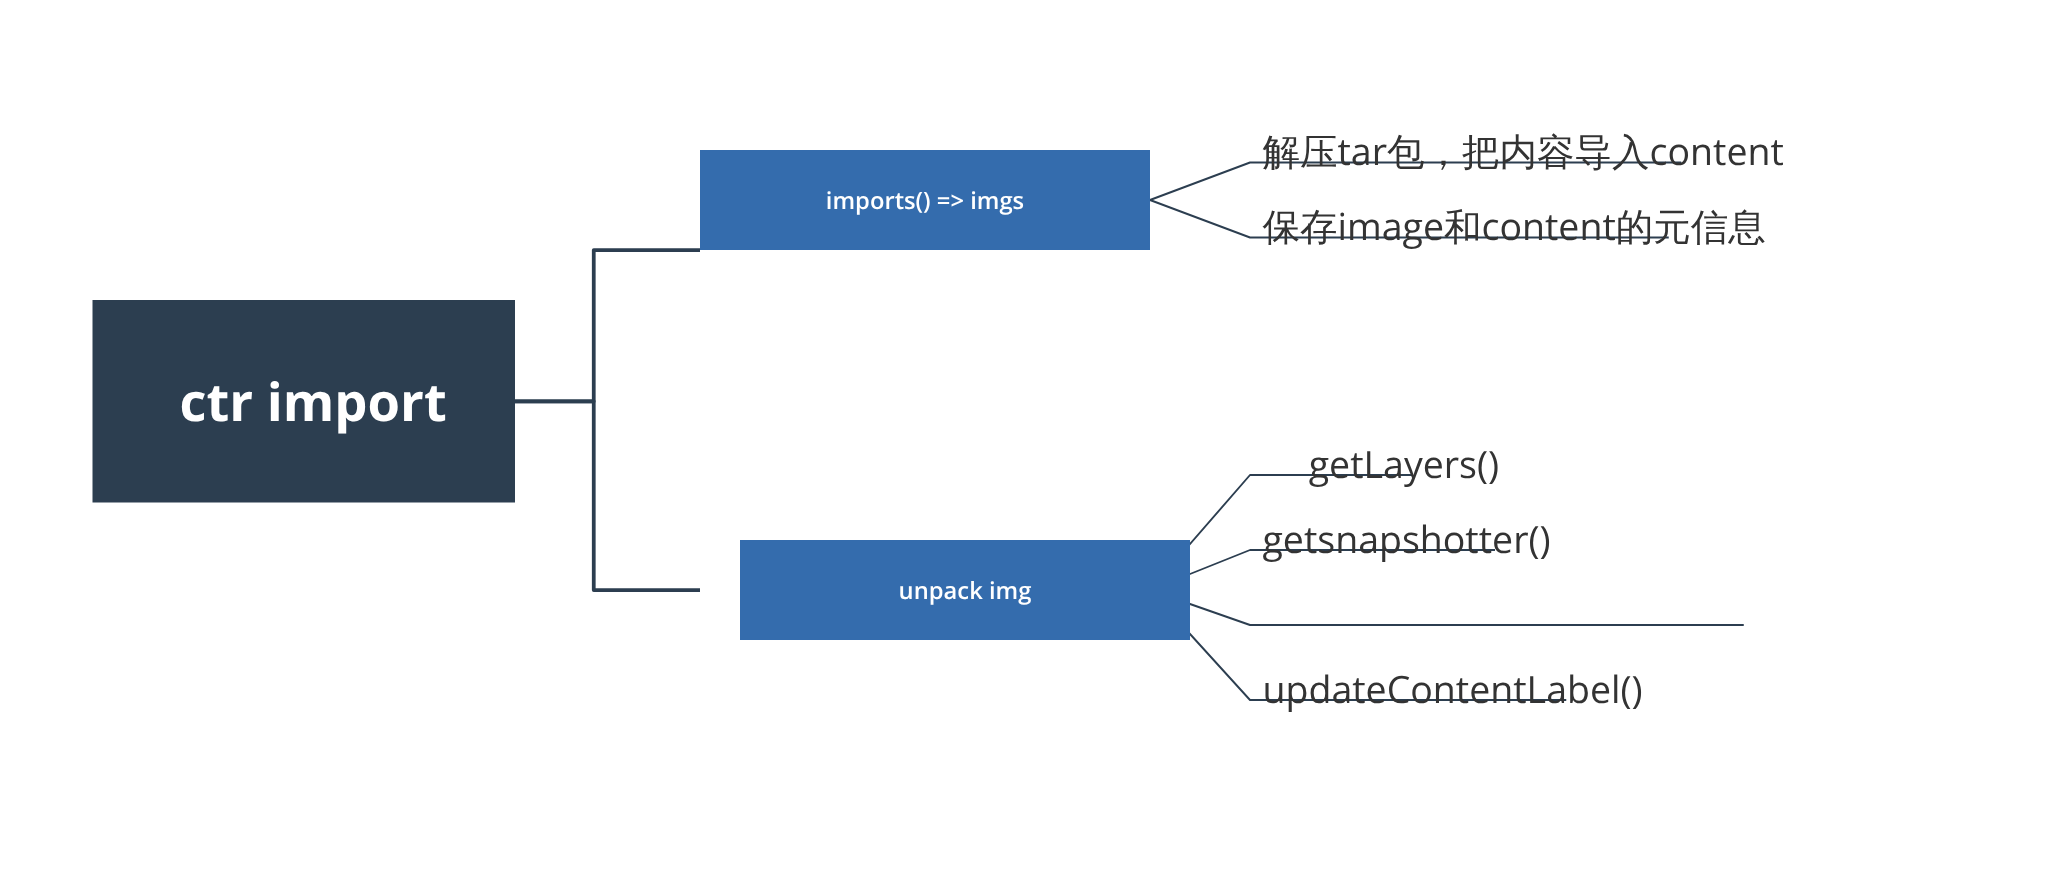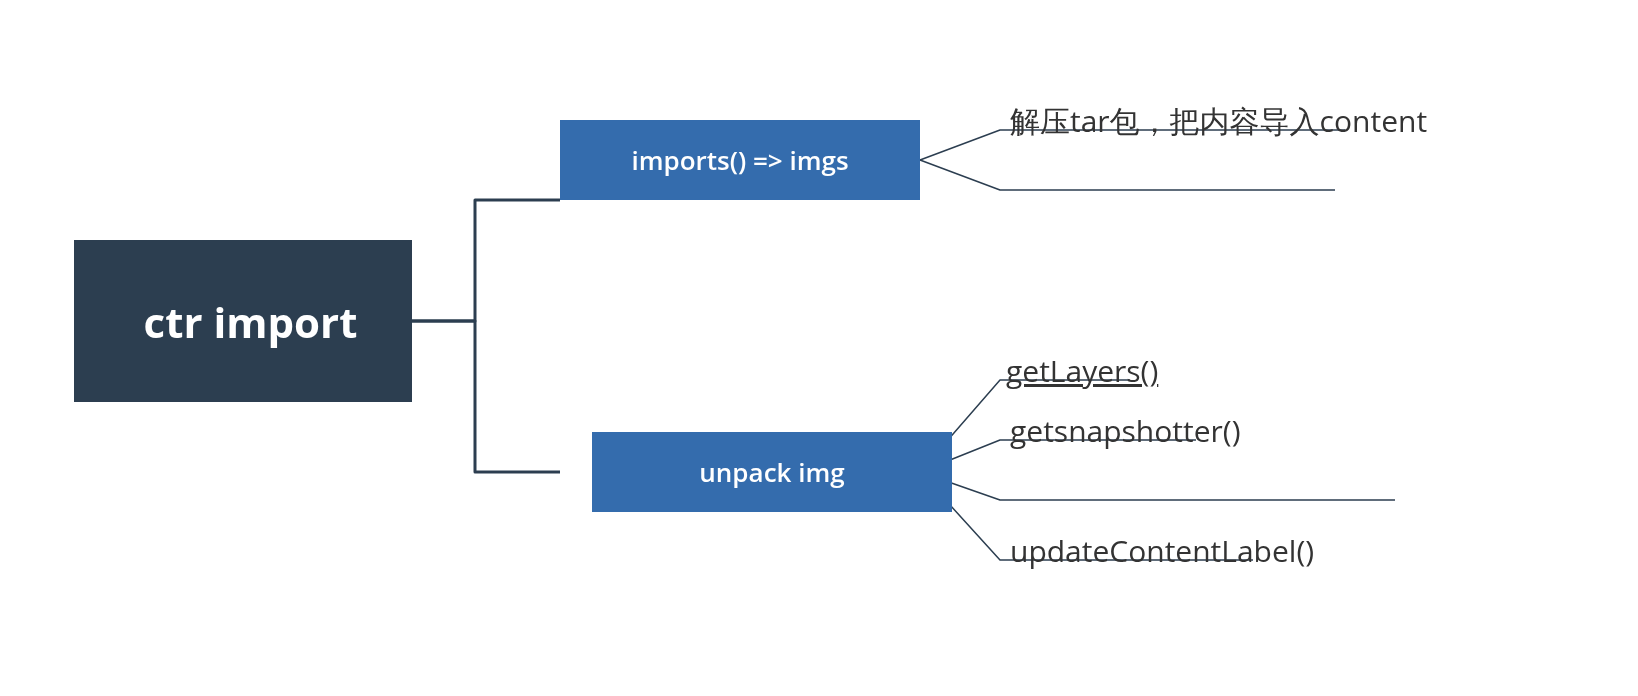--- a/index.html
+++ b/index.html
@@ -30,21 +30,21 @@
     left: 74px;
     top: 240px;
     width: 338px;
     height: 162px;
     padding-left: 15px;
   }
   .branch {
     background: #346cad;
     color: #ffffff;
     font-weight: 600;
-    font-size: 26px;
+    font-size: 19px;
     width: 360px;
     height: 80px;
     justify-content: center;
   }
   .branch1 { left: 560px; top: 120px; }
   .branch2 { left: 592px; top: 432px; }
   .leaf-label {
     position: absolute;
     color: #333333;
     font-size: 30px;
@@ -97,22 +97,25 @@
     <span>imports()  =&gt; imgs</span>
   </div>
 
   <div class="node branch branch2">
     <span>unpack img</span>
   </div>
 
   <div class="leaf-label" style="left:1010px; top:100px;">
     <span>解压tar包，把内容导入content</span>
   </div>
+  <div class="leaf-label" style="left:1010px; top:160px;">
+    <span>保存image和content的元信息</span>
+  </div>
 
-  <div class="leaf-label" style="left:1006px; top:350px;text-decoration:underline;">
+  <div class="leaf-label" style="left:1047px; top:350px;">
     <span>getLayers()</span>
   </div>
   <div class="leaf-label" style="left:1010px; top:410px;text-align:right;">
     <span>getsnapshotter()</span>
   </div>
   <div class="leaf-label" style="left:1010px; top:530px;">
     <span>updateContentLabel()</span>
   </div>
 
 </div>

